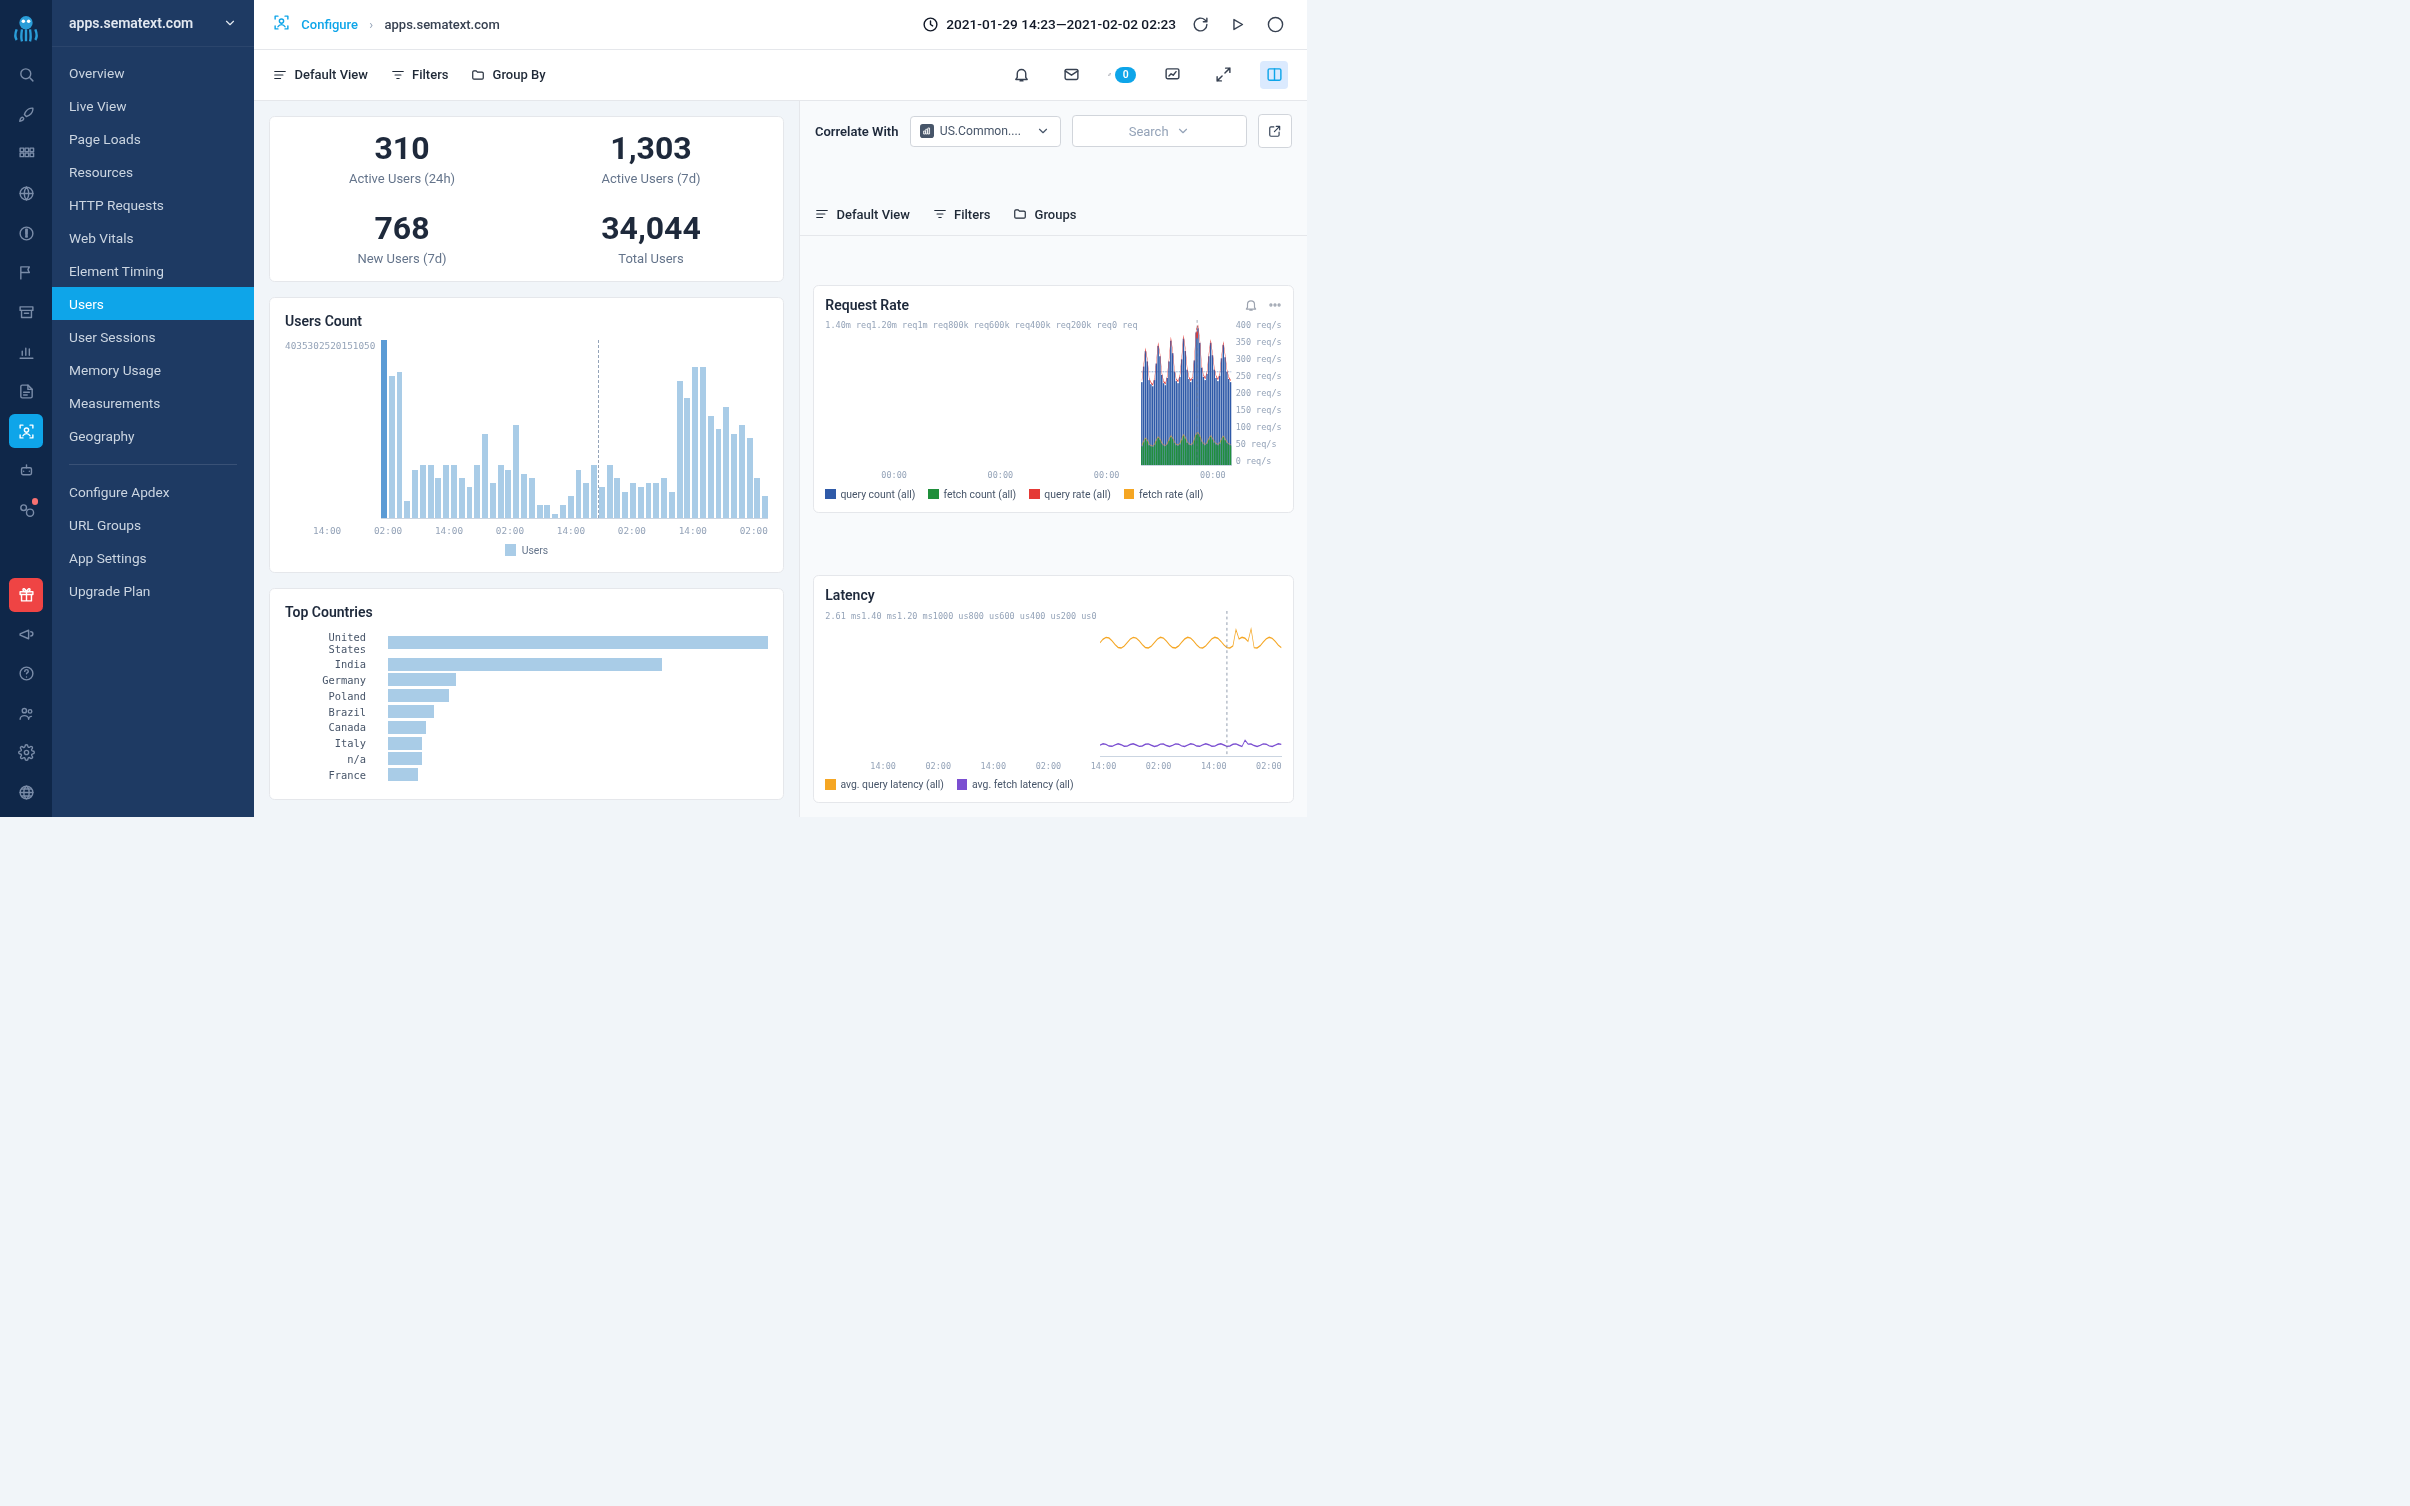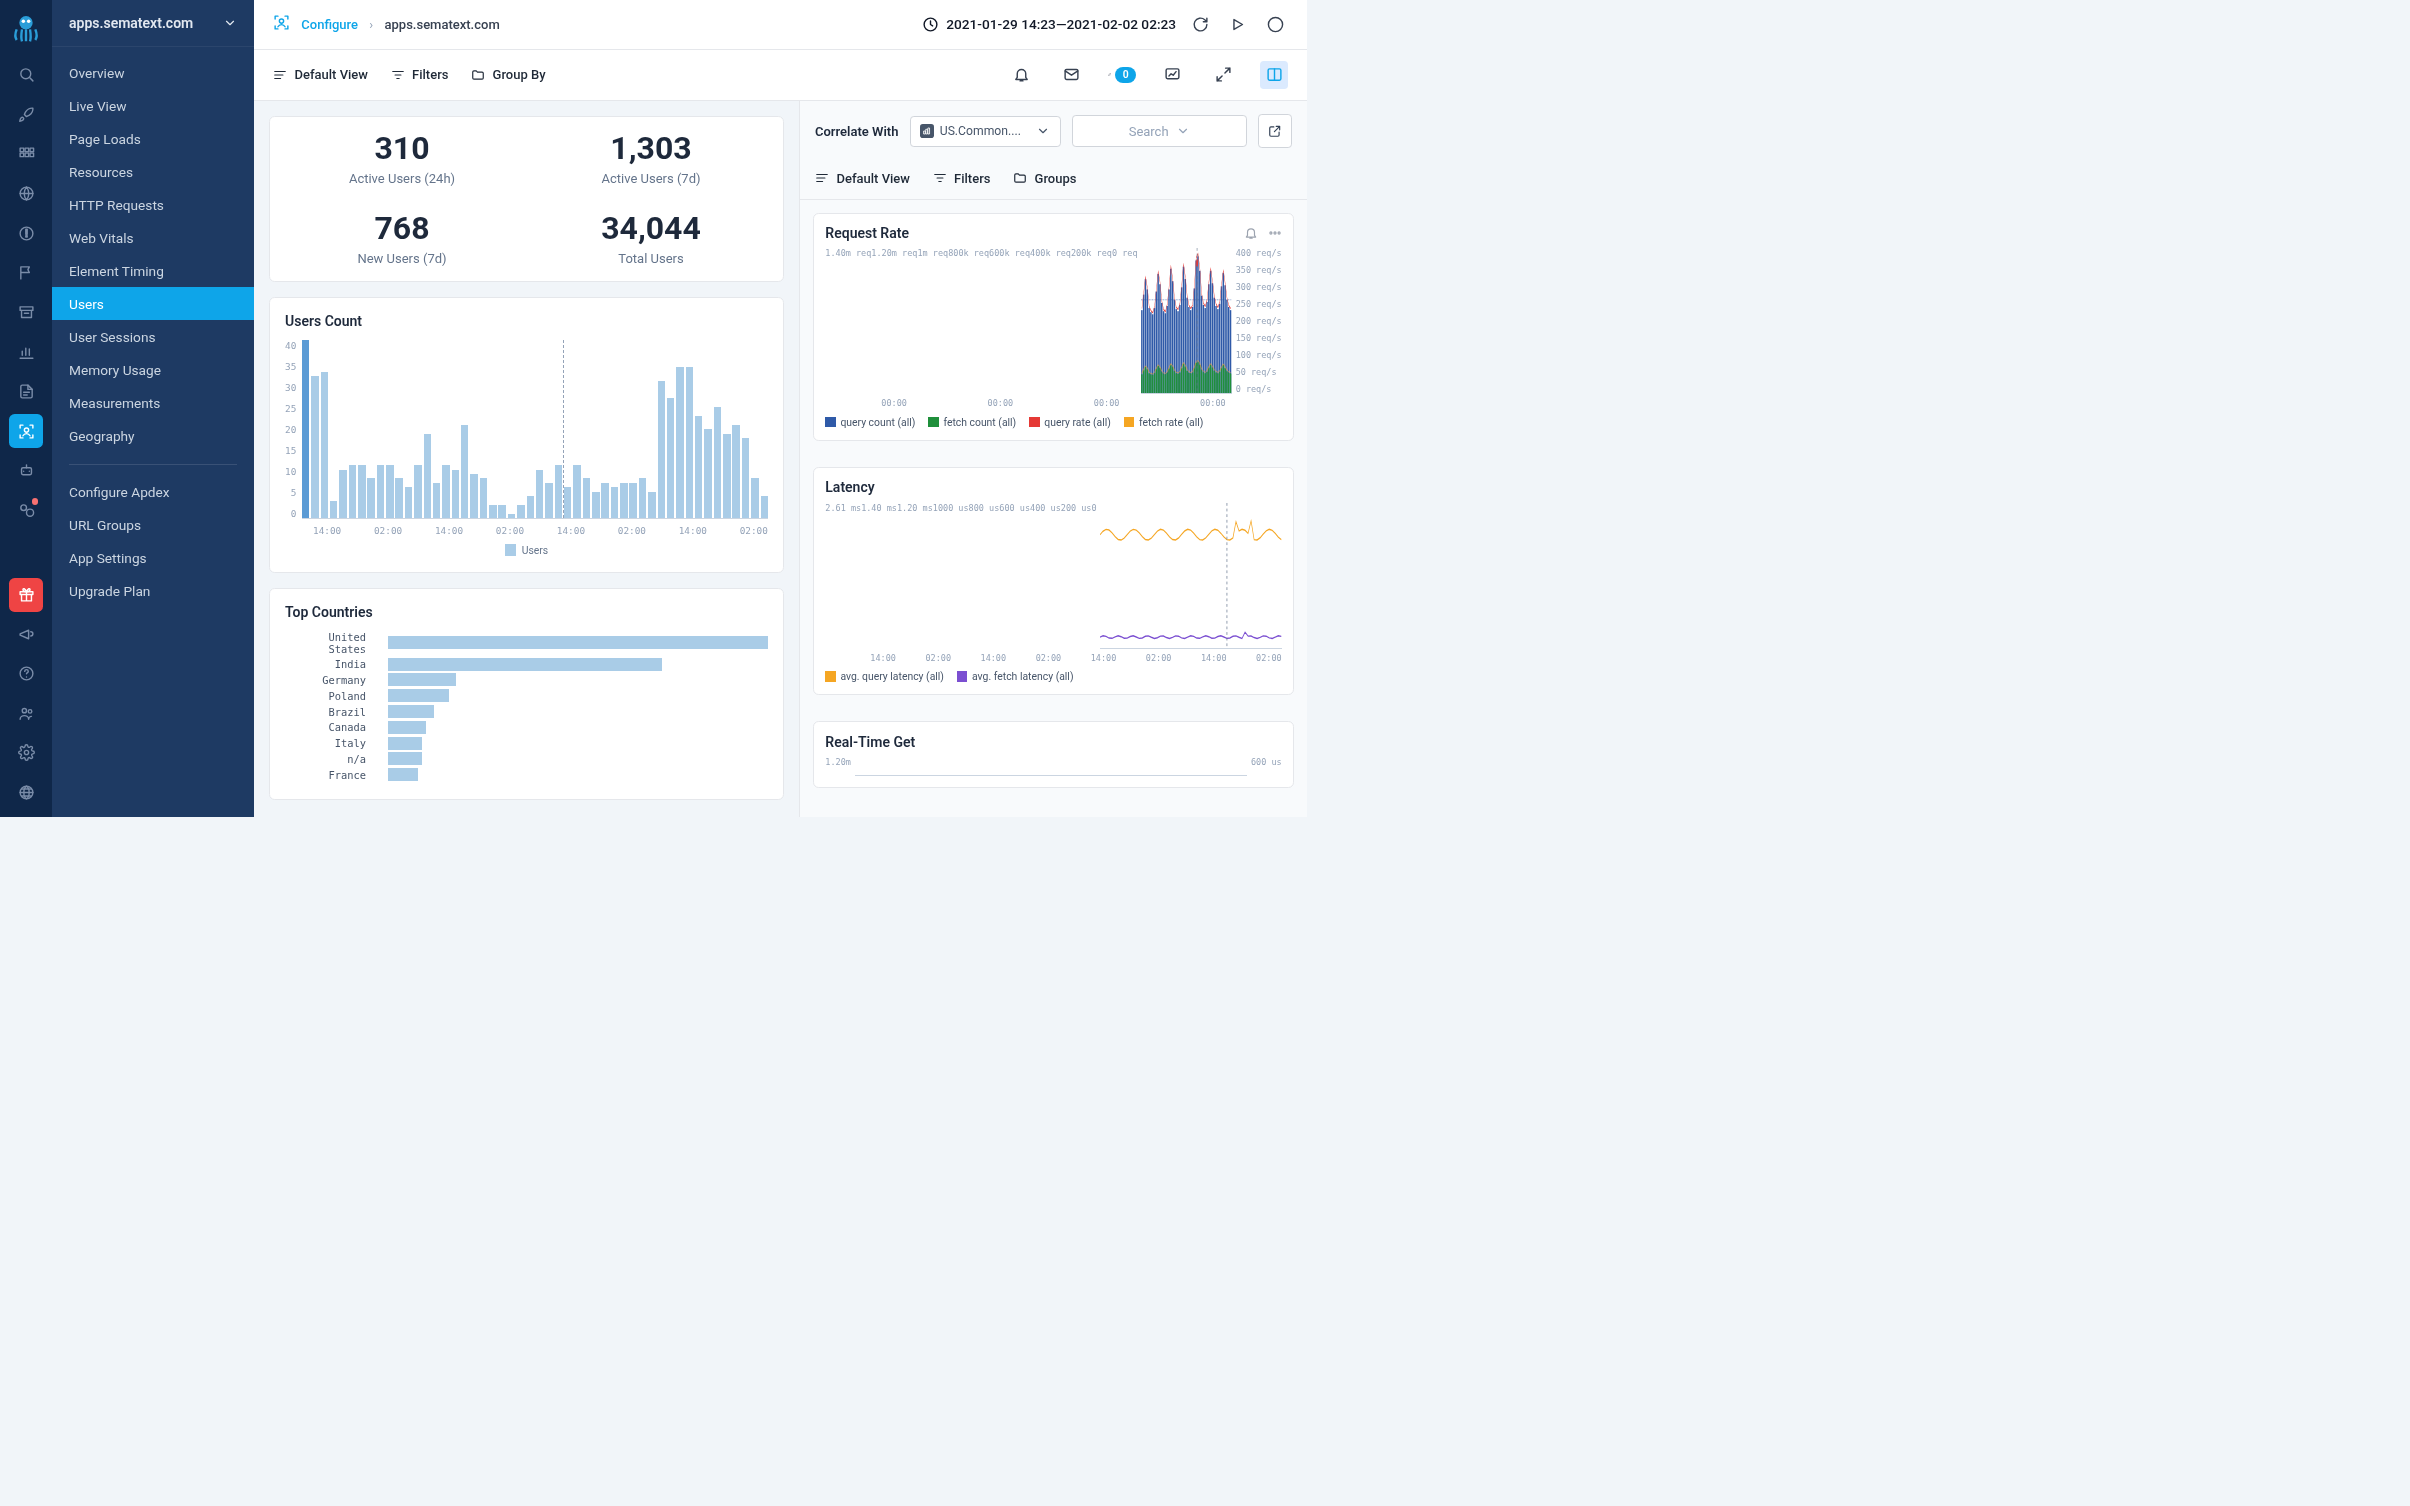--- a/index.html
+++ b/index.html
@@ -40,33 +40,33 @@
 .toolbar { background: #fff; border-bottom: 0.9px solid #e5e7eb; padding: 11.3px 19px; display: flex; align-items: center; gap: 22.6px; }
 .tool-item { display: flex; align-items: center; gap: 7.5px; color: #1f2937; font-weight: 500; cursor: pointer; }
 .toolbar .spacer { flex: 1; }
 .tool-icon { width: 28px; height: 28px; display: flex; align-items: center; justify-content: center; color: #374151; cursor: pointer; border-radius: 3.8px; }
 .tool-icon.active { background: #dbeafe; color: #0ea5e9; }
 .badge-pill { background: #0ea5e9; color: #fff; font-size: 10.4px; font-weight: 600; border-radius: 9.4px; padding: 1.9px 7.5px; }
 
 
 .content { flex: 1; display: flex; min-height: 0; }
 .left-panel { flex: 1; padding: 15px; overflow-y: auto; min-width: 0; }
-.right-panel { width: 508px; background: #f8fafc; border-left: 0.9px solid #e5e7eb; display: flex; flex-direction: column; overflow-y: auto; }
+.right-panel { width: 508px; background: #f8fafc; border-left: 0.9px solid #e5e7eb; display: flex; flex-direction: column; overflow-y: auto; gap: 36px; }
 
 
 .card { background: #fff; border: 0.9px solid #e5e7eb; border-radius: 5.6px; margin-bottom: 15px; padding: 15px; }
 .stats-grid { display: grid; grid-template-columns: 1fr 1fr; gap: 26px 15px; }
 .stat { text-align: center; }
 .stat-value { font-size: 32px; font-weight: 700; color: #1e293b; line-height: 1; }
 .stat-label { font-size: 13px; color: #64748b; margin-top: 7px; }
 .card-title { font-size: 14px; font-weight: 600; color: #1e293b; margin-bottom: 11.3px; }
 
 
 .chart-wrap { display: flex; font-family: ui-monospace, Menlo, monospace; font-size: 9.4px; color: #94a3b8; }
-.y-axis { display: flex; flex-direction: column; justify-content: space-between; height: 179px; text-align: right; padding-right: 5.6px; }
+.y-axis { display: flex; flex-direction: row; justify-content: space-between; height: 179px; text-align: right; padding-right: 5.6px; }
 .bars { display: flex; align-items: flex-end; gap: 1.9px; height: 179px; flex: 1; border-bottom: 0.9px solid #cbd5e1; position: relative; }
 .bar { background: #a9cce7; flex: 1; min-width: 2.8px; }
 .bar.first { background: #5b9bd5; }
 .x-axis { display: flex; justify-content: space-between; font-family: ui-monospace, Menlo, monospace; font-size: 9.4px; color: #94a3b8; margin-left: 28px; margin-top: 5.6px; }
 .legend { display: flex; justify-content: center; gap: 5.6px; align-items: center; font-size: 10.4px; color: #64748b; margin-top: 7.5px; }
 .legend-sw { width: 11.3px; height: 11.3px; background: #a9cce7; }
 
 
 .country-row { display: flex; align-items: center; gap: 22px; margin-bottom: 2.8px; }
 .country-label { width: 81px; text-align: right; font-size: 10.4px; color: #475569; font-family: ui-monospace, Menlo, monospace; }

